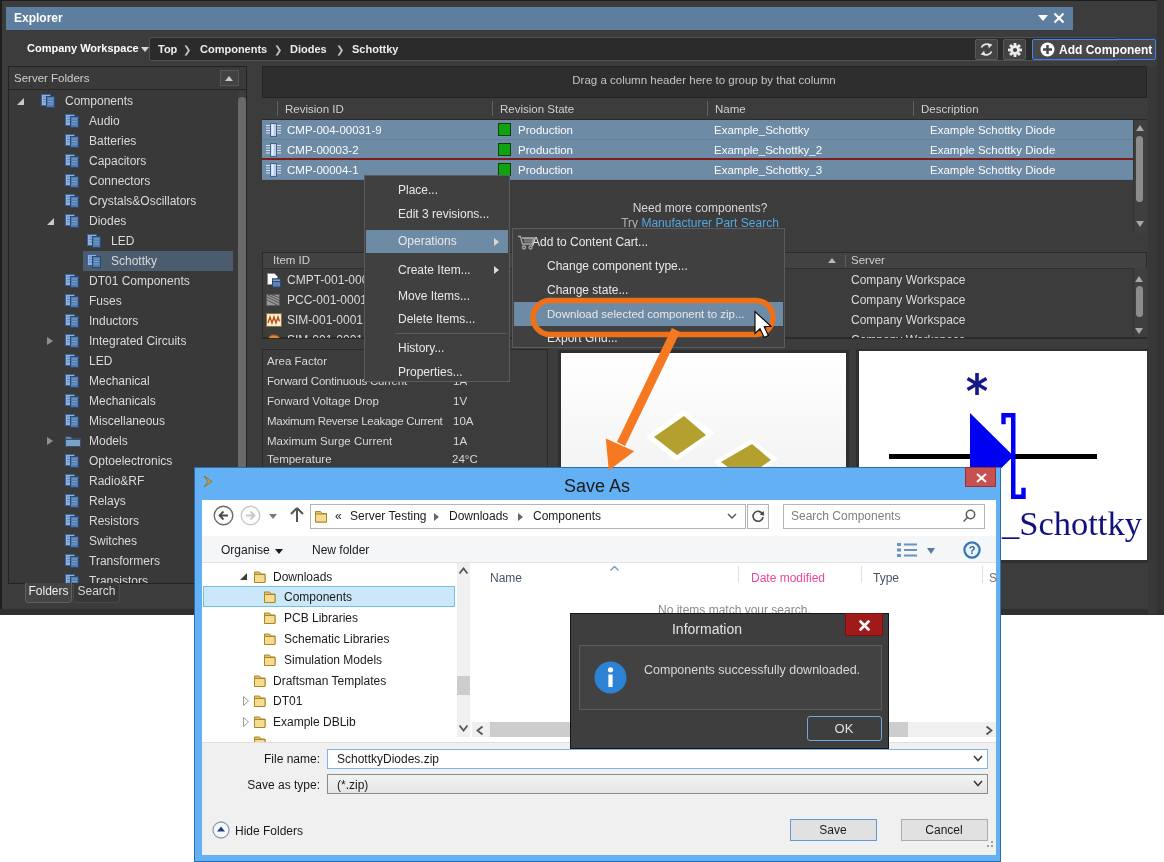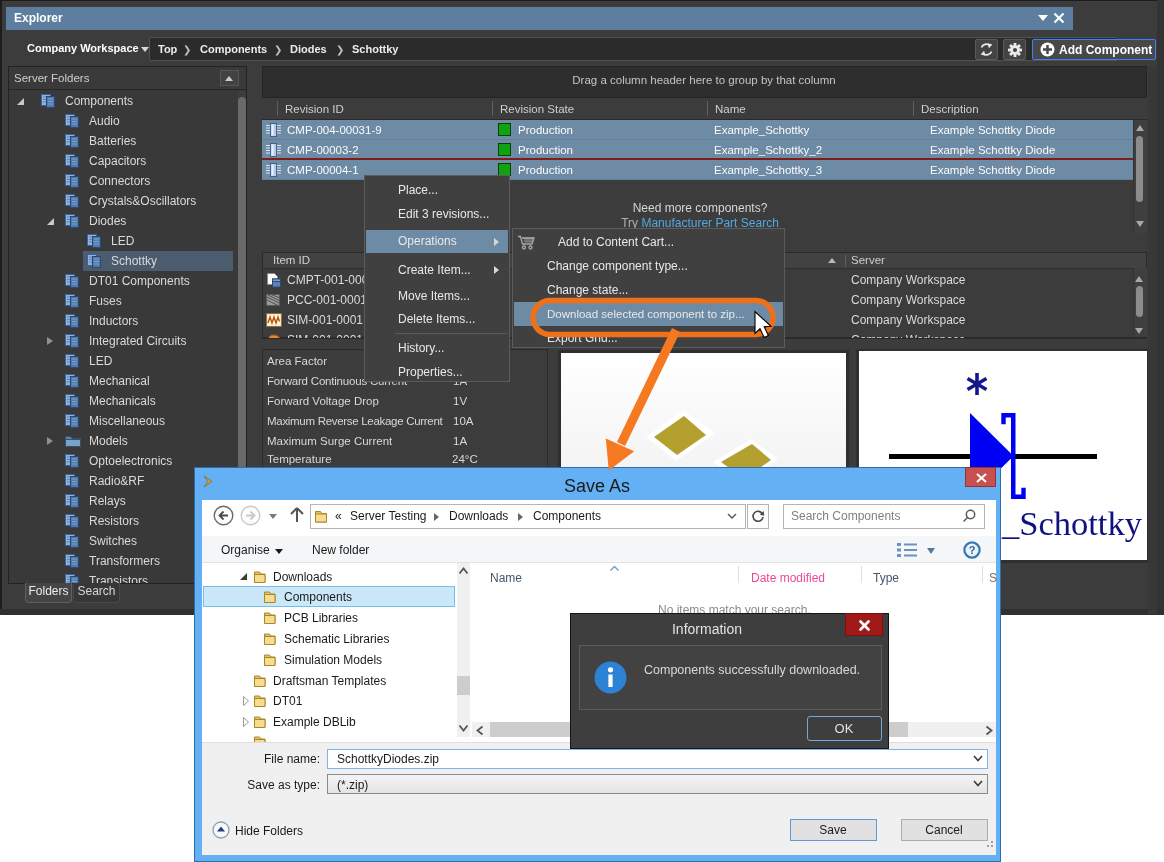--- a/index.html
+++ b/index.html
@@ -551,21 +551,21 @@
           <path d="M1 1.5 h2.5 l2 7.5 h9.5 l2-6 h-12"></path>
           <circle cx="7" cy="12.5" r="1.5"></circle>
           <circle cx="13.5" cy="12.5" r="1.5"></circle>
         </g>
         <g stroke="#a8a8a8" stroke-width="0.9">
           <line x1="6.5" y1="3.2" x2="16.6" y2="3.2"></line>
           <line x1="6.9" y1="5" x2="16" y2="5"></line>
           <line x1="7.3" y1="6.8" x2="15.5" y2="6.8"></line>
         </g>
       </svg>
-  <div class="mi" style="top:2px;height:23px;line-height:23px;"><span style="margin-left:44px;">Add to Content Cart...</span></div>
+  <div class="mi" style="top:2px;height:23px;line-height:23px;"><span style="margin-left:18px;">Add to Content Cart...</span></div>
   <div class="mi" style="top:25px;height:24px;line-height:24px;"><span style="margin-left:33px;">Change component type...</span></div>
   <div class="mi" style="top:49px;height:24px;line-height:24px;"><span style="margin-left:33px;">Change state...</span></div>
   <div class="mi" style="top:73px;height:24px;line-height:24px;background:#6e8ba6;font-size:11.5px;"><span style="margin-left:33px;">Download selected component to zip...</span></div>
   <div class="mi" style="top:98px;height:23px;line-height:23px;"><span style="margin-left:33px;">Export Grid...</span></div>
 </div>
 
 <div id="saveas">
       <div class="abs" style="left:194px;top:467px;width:807px;height:395px;background:#63b0f4;border:1px solid #2e6da8;box-sizing:border-box;"></div>
 <div class="txt" style="left:597px;top:476px;transform:translateX(-50%);color:#1a1a1a;font-size:18px;">Save As</div>
 <svg class="abs" style="left:202px;top:475px;" width="13" height="15" viewBox="0 0 13 15">

